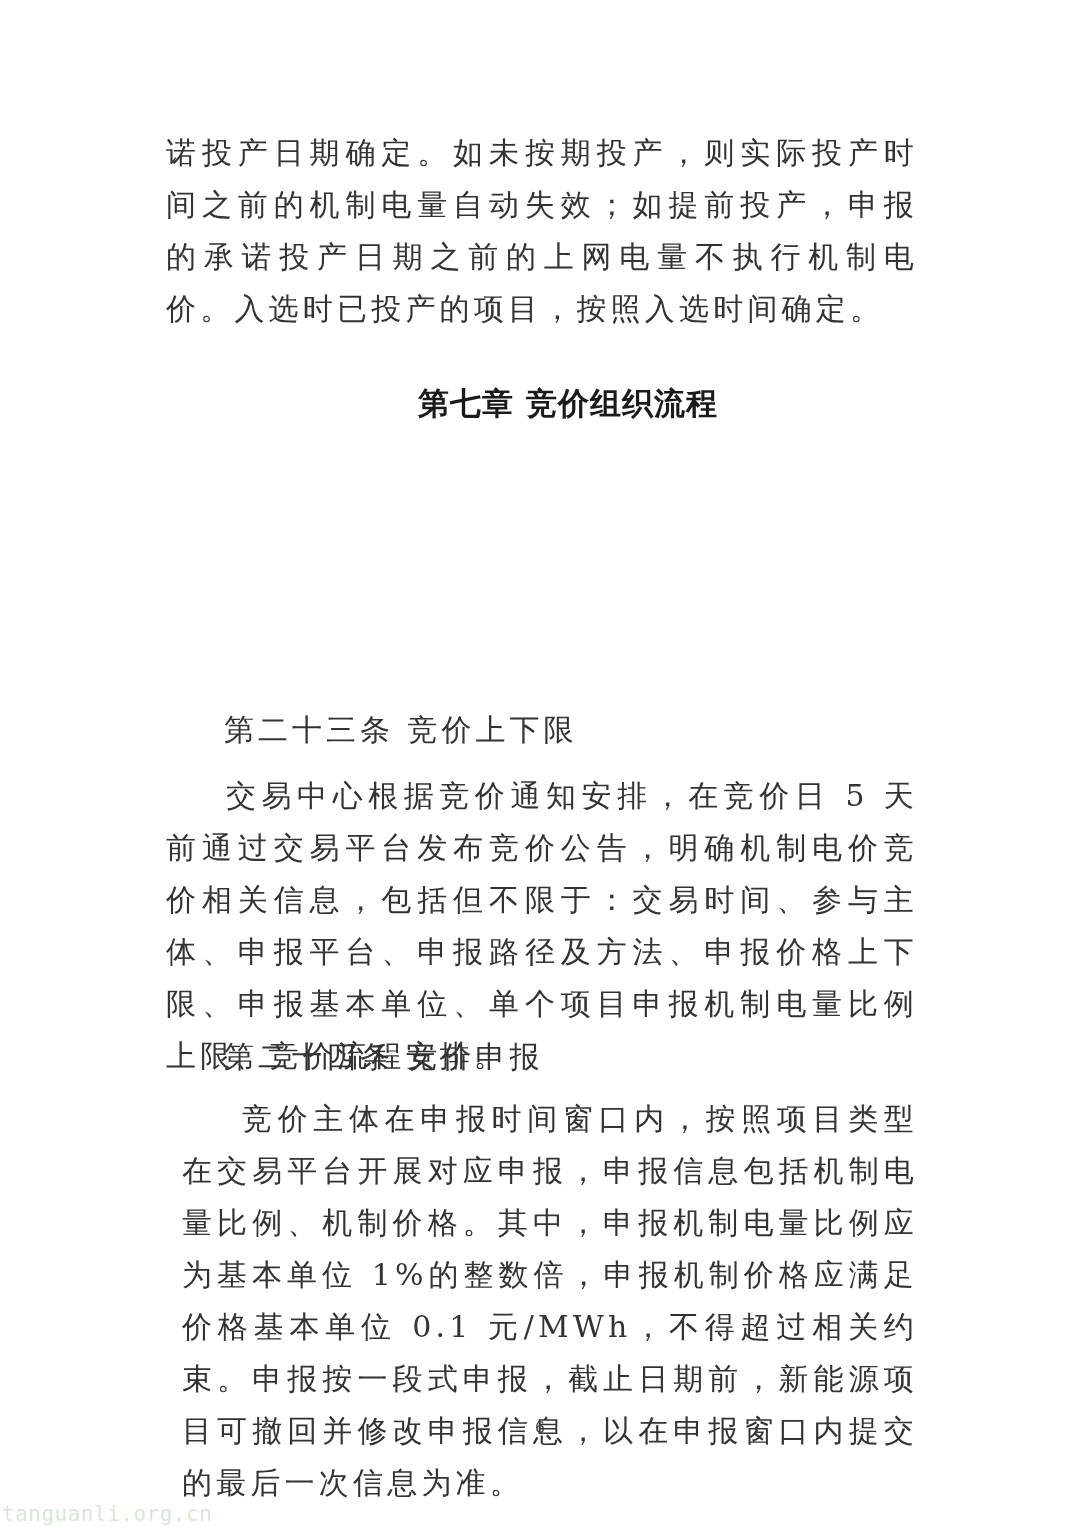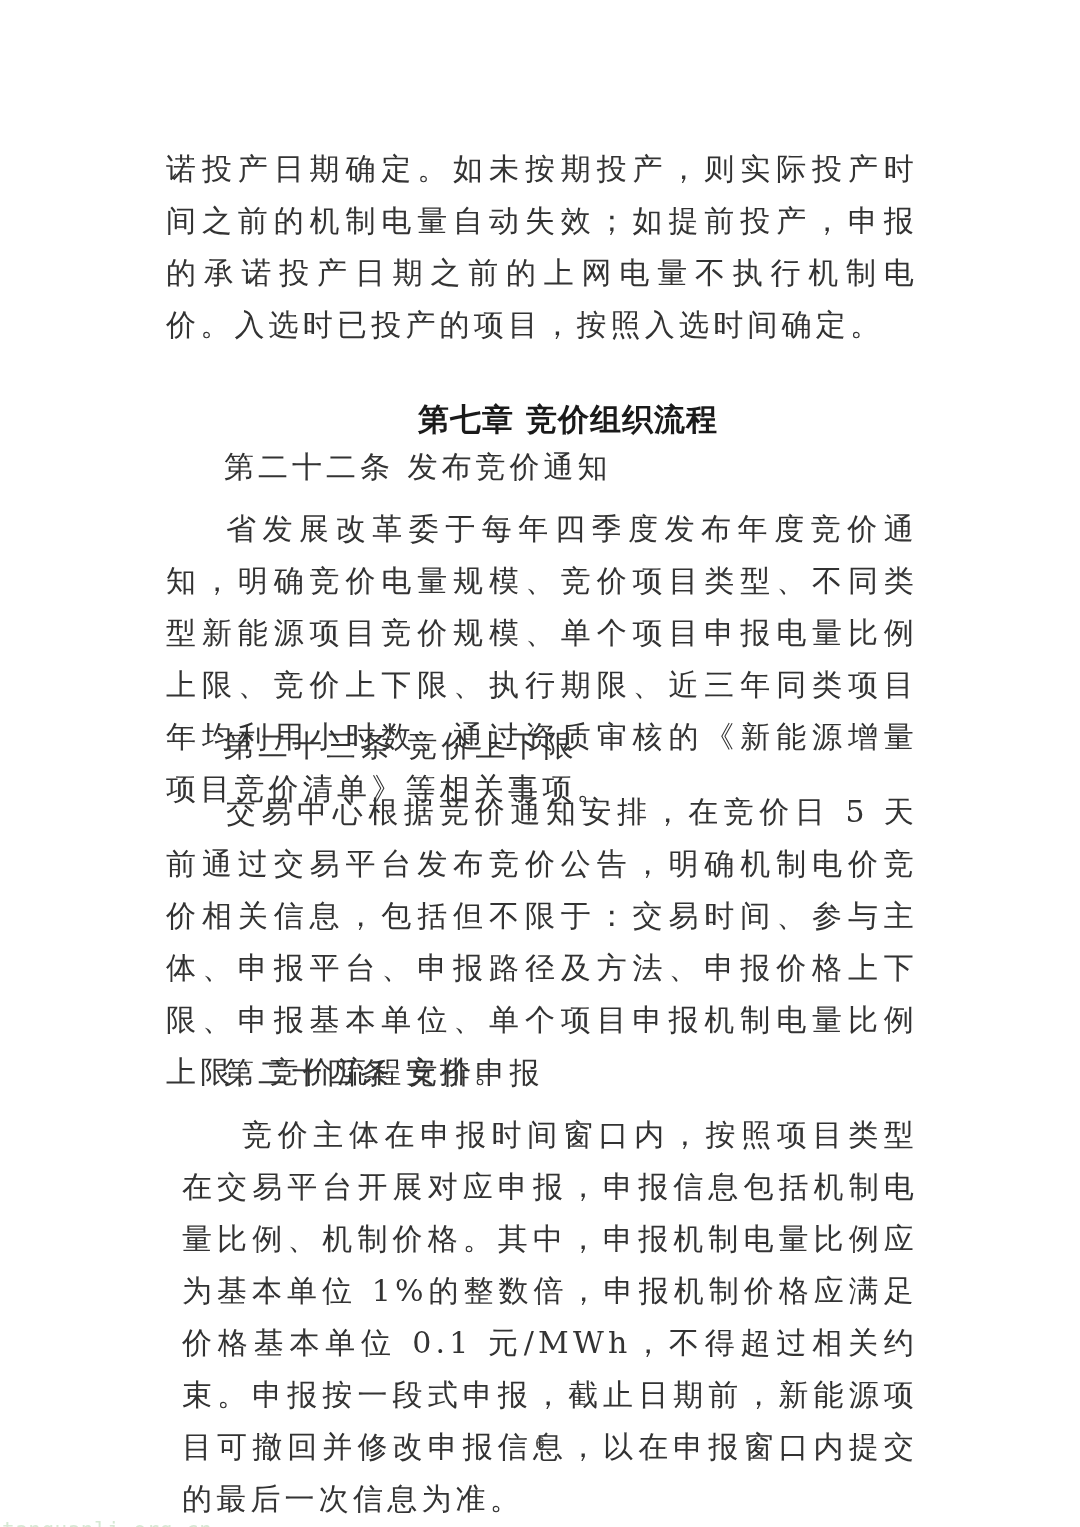--- a/index.html
+++ b/index.html
@@ -11,21 +11,21 @@
       width: 1080px;
       height: 1527px;
       position: relative;
       overflow: hidden;
       font-family: "DejaVu Serif", "Liberation Serif", serif;
       color: #2a2a2a;
     }
     .page {
       position: absolute;
       left: 0;
-      top: 16px;
+      top: 0;
       width: 1080px;
       height: 1156px;
     }
     .text-block {
       position: absolute;
       left: 166px;
       width: 752px;
     }
     .para {
       font-size: 30px;
@@ -84,24 +84,20 @@
 <body>
 
 <div class="page">
 
   <div class="text-block" style="top:127px;">
     <p class="para">诺投产日期确定。如未按期投产，则实际投产时间之前的机制电量自动失效；如提前投产，申报的承诺投产日期之前的上网电量不执行机制电价。入选时已投产的项目，按照入选时间确定。</p>
   </div>
 
   <h2 class="chapter-title" style="top:383px;padding-left:28px;">第七章 竞价组织流程</h2>
 
-  <div class="text-block" style="top:425px;">
-    <p class="article-title">第二十二条 发布竞价通知</p>
-    <p class="para indent" style="margin-top:10px;">省发展改革委于每年四季度发布年度竞价通知，明确竞价电量规模、竞价项目类型、不同类型新能源项目竞价规模、单个项目申报电量比例上限、竞价上下限、执行期限、近三年同类项目年均利用小时数、通过资质审核的《新能源增量项目竞价清单》等相关事项。</p>
-  </div>
 
   <div class="text-block" style="top:704px;">
     <p class="article-title">第二十三条 竞价上下限</p>
     <p class="para indent" style="margin-top:14px;">交易中心根据竞价通知安排，在竞价日 5 天前通过交易平台发布竞价公告，明确机制电价竞价相关信息，包括但不限于：交易时间、参与主体、申报平台、申报路径及方法、申报价格上下限、申报基本单位、单个项目申报机制电量比例上限、竞价流程安排。</p>
   </div>
 
   <div class="text-block" style="top:1031px;">
     <p class="article-title">第二十四条 竞价申报</p>
     <p class="para indent" style="margin-top:10px;margin-left:16px;">竞价主体在申报时间窗口内，按照项目类型在交易平台开展对应申报，申报信息包括机制电量比例、机制价格。其中，申报机制电量比例应为基本单位 1%的整数倍，申报机制价格应满足价格基本单位 0.1 元/MWh，不得超过相关约束。申报按一段式申报，截止日期前，新能源项目可撤回并修改申报信息，以在申报窗口内提交的最后一次信息为准。</p>
   </div>

